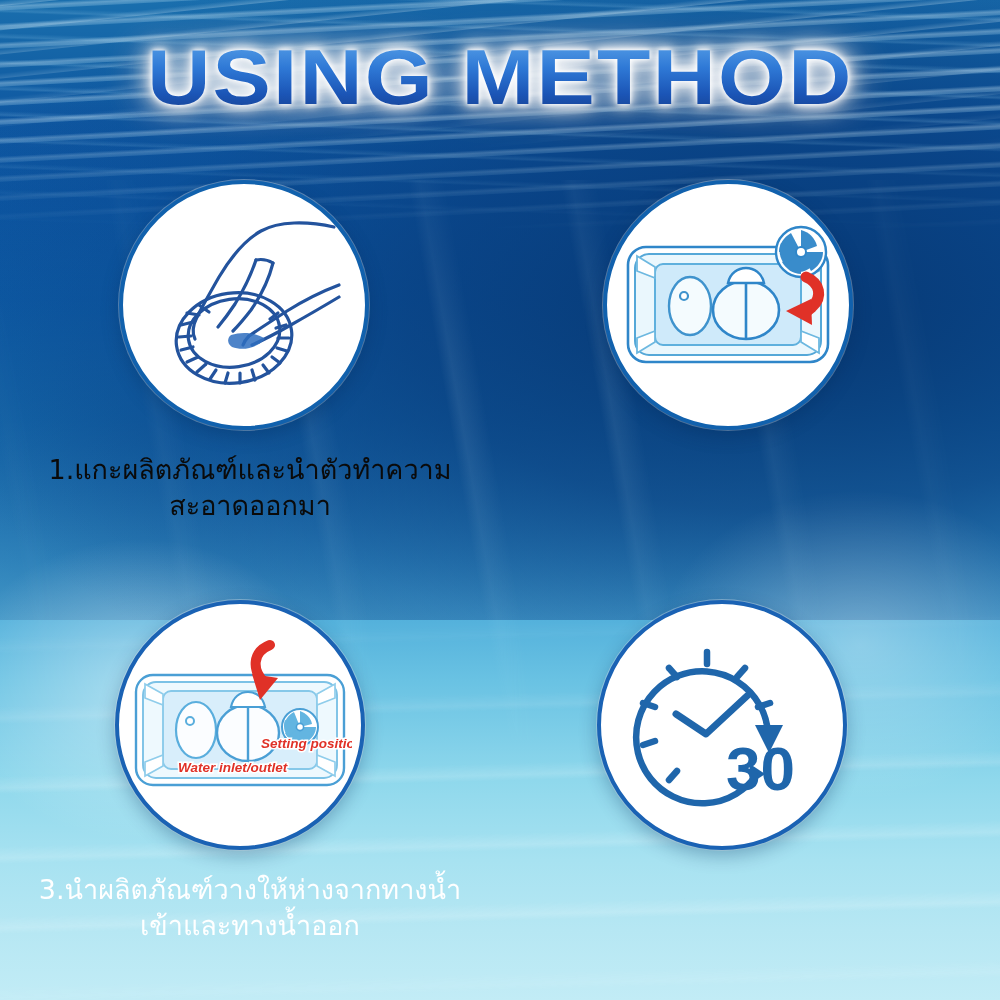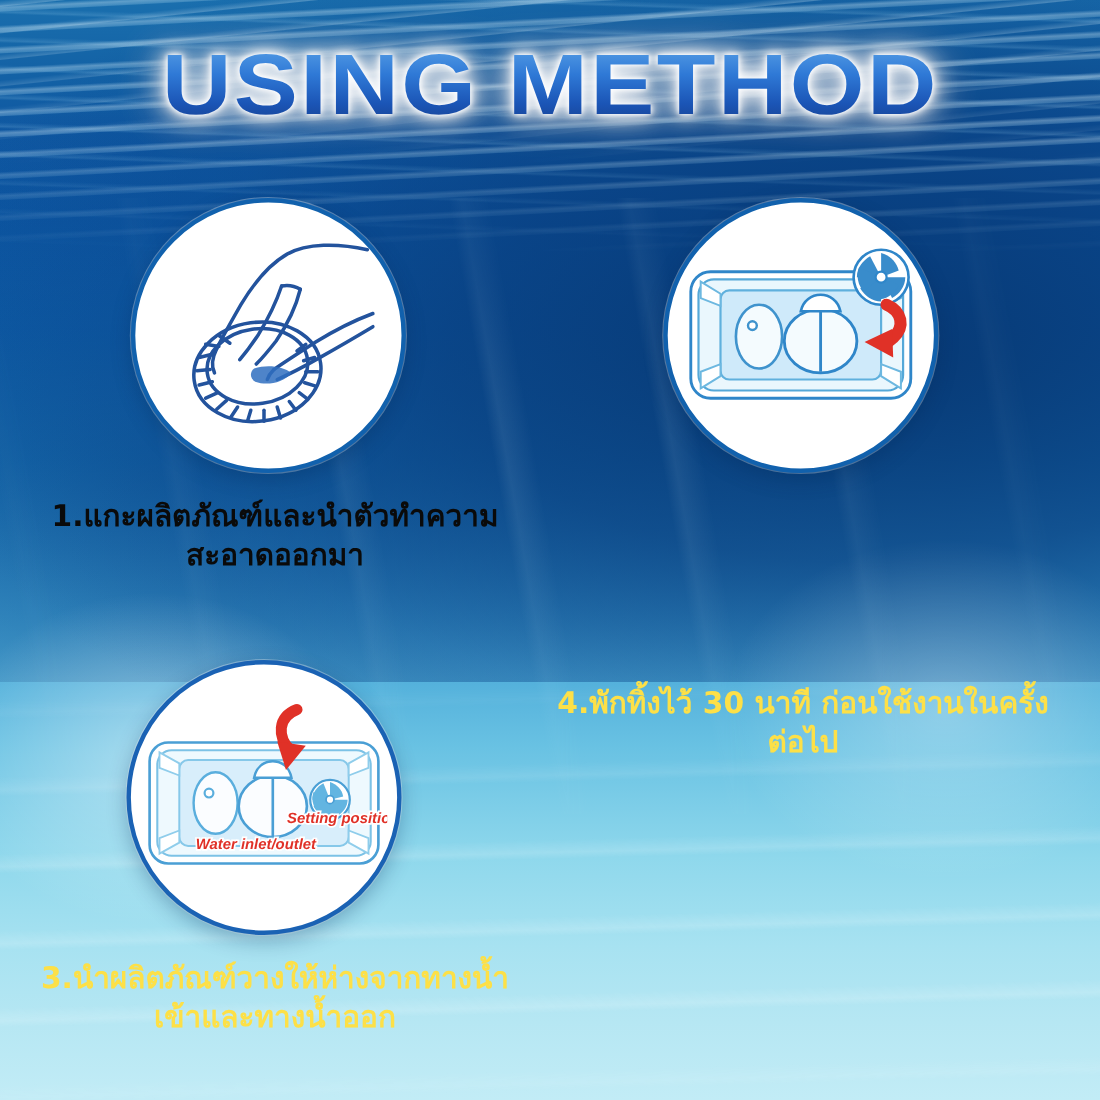--- a/index.html
+++ b/index.html
@@ -161,23 +161,22 @@
 
   .caption{
     margin-top:16px;
     text-align:center;
     font-family:"DejaVu Sans","Liberation Sans",sans-serif;
     font-size:27px;
     line-height:1.32;
     color:#0a0a0a;
     padding:0 26px;
     letter-spacing:0px;
-    font-weight:bold;
-  }
-  .step-3 .caption, .step-4 .caption{ color:#fde047; }
+  }
+  .step-3 .caption, .step-4 .caption{ color:#ffffff; }
 
   
   .step-1 .bubble{ margin-left:119px; }
   .step-2 .bubble{ margin-left:123px; }
   .step-3 .bubble{ margin-left:115px; }
   .step-4 .bubble{ margin-left:117px; }
   .step-1 .caption{ margin-top:22px; }
   .step-2 .caption{ margin-top:22px; }
   .step-3 .caption{ margin-top:22px; }
   .step-4 .caption{ margin-top:22px; }
@@ -329,16 +328,43 @@
         </g>
 
         <text x="133" y="118" font-family="Liberation Sans, sans-serif" font-size="13.5" font-weight="bold" font-style="italic" fill="#e03127" stroke="#ffffff" stroke-width="3" paint-order="stroke">Setting position</text>
         <text x="50" y="142" font-family="Liberation Sans, sans-serif" font-size="13.5" font-weight="bold" font-style="italic" fill="#e03127" stroke="#ffffff" stroke-width="3" paint-order="stroke">Water inlet/outlet</text>
       </svg>
     </div>
     <div class="caption">3.นำผลิตภัณฑ์วางให้ห่างจากทางน้ำเข้าและทางน้ำออก</div>
   </div>
 
   <div class="step step-4">
-    <div class="caption">4.พักทิ้งไว้ 30 นาที ก่อนใช้งานในครั้งต่อไป</div>
+    <div class="bubble">
+      <svg width="200" height="195" viewBox="0 0 200 195">
+        <g fill="none" stroke="#1f66ab" stroke-width="6.5" stroke-linecap="round" stroke-linejoin="round">
+
+          <path d="M135 146 A66 66 0 1 1 146 105"></path>
+        </g>
+
+        <g stroke="#1f66ab" stroke-width="6.5" stroke-linecap="round">
+          <line x1="85" y1="24" x2="85" y2="36"></line>
+          <line x1="47" y1="40" x2="55" y2="49"></line>
+          <line x1="21" y1="75" x2="33" y2="79"></line>
+          <line x1="21" y1="117" x2="33" y2="113"></line>
+          <line x1="47" y1="152" x2="55" y2="143"></line>
+          <line x1="123" y1="40" x2="115" y2="49"></line>
+          <line x1="148" y1="75" x2="136" y2="79"></line>
+        </g>
+
+        <path d="M133 97 L161 97 L147 125 Z" fill="#1f66ab"></path>
+
+        <path d="M128 136 L143 146 L128 156 Z" fill="#1f66ab"></path>
+
+        <g fill="none" stroke="#1f66ab" stroke-width="7" stroke-linecap="round" stroke-linejoin="round">
+          <path d="M54 86 L84 106 L125 68"></path>
+        </g>
+
+        <text x="104" y="162" font-family="Liberation Sans, sans-serif" font-size="62" font-weight="bold" fill="#1f66ab">30</text>
+      </svg>
+    </div>
   </div>
 
 </div>
 
 </body></html>

